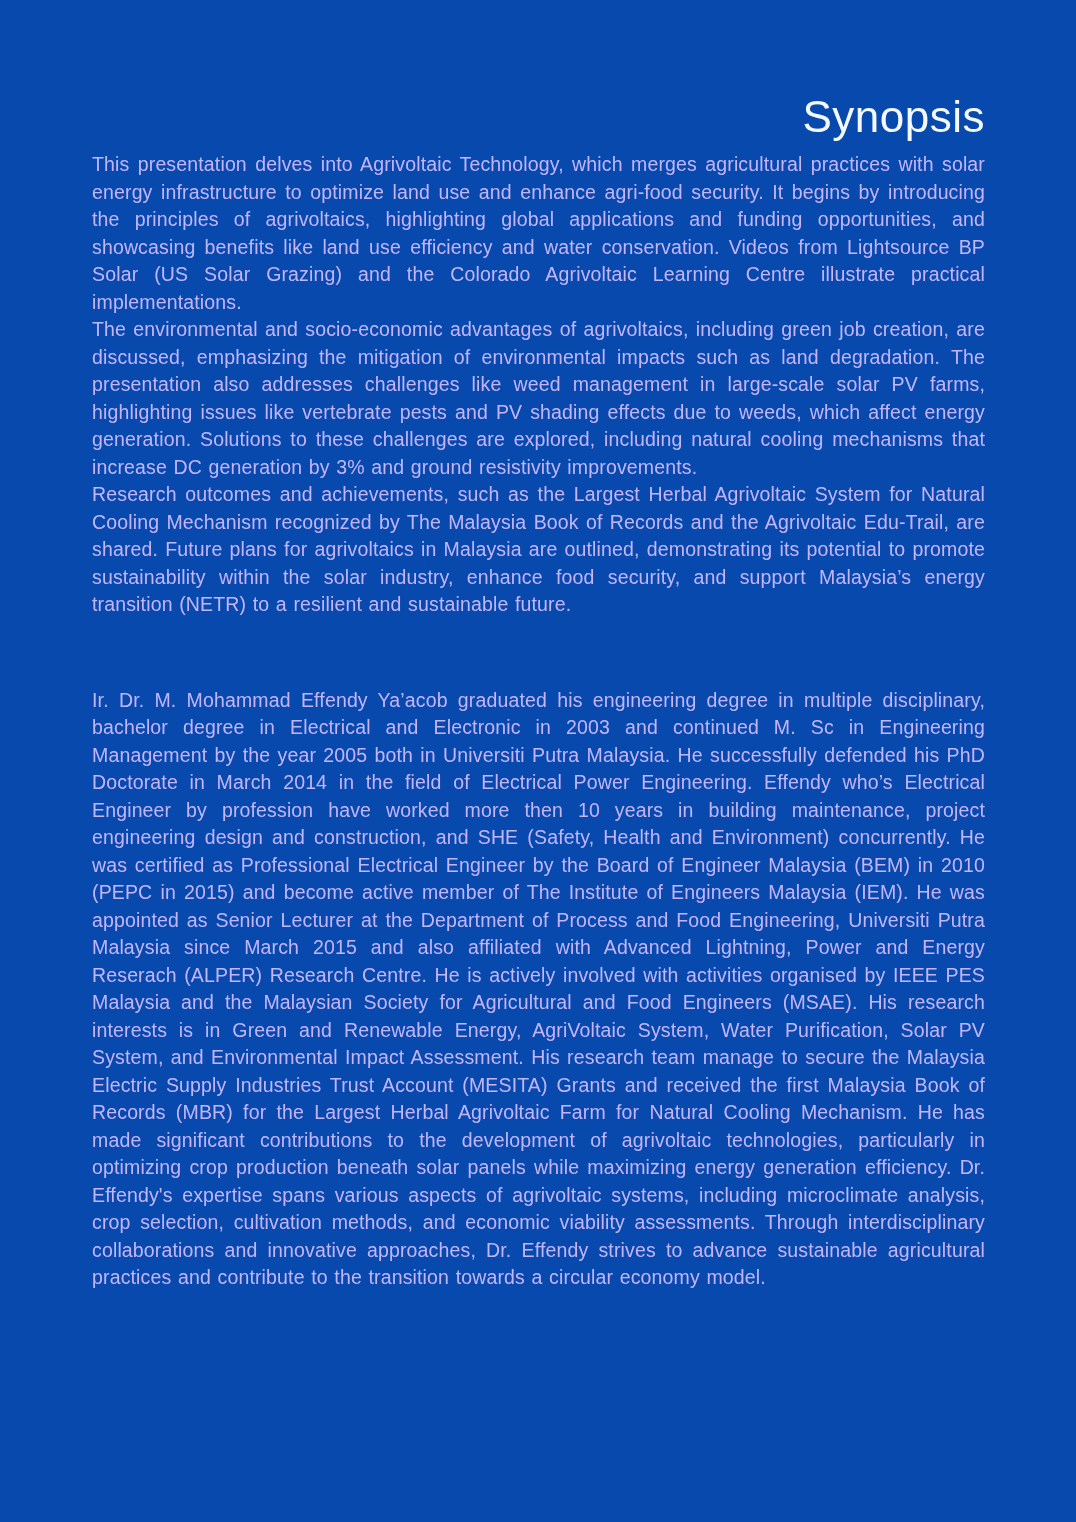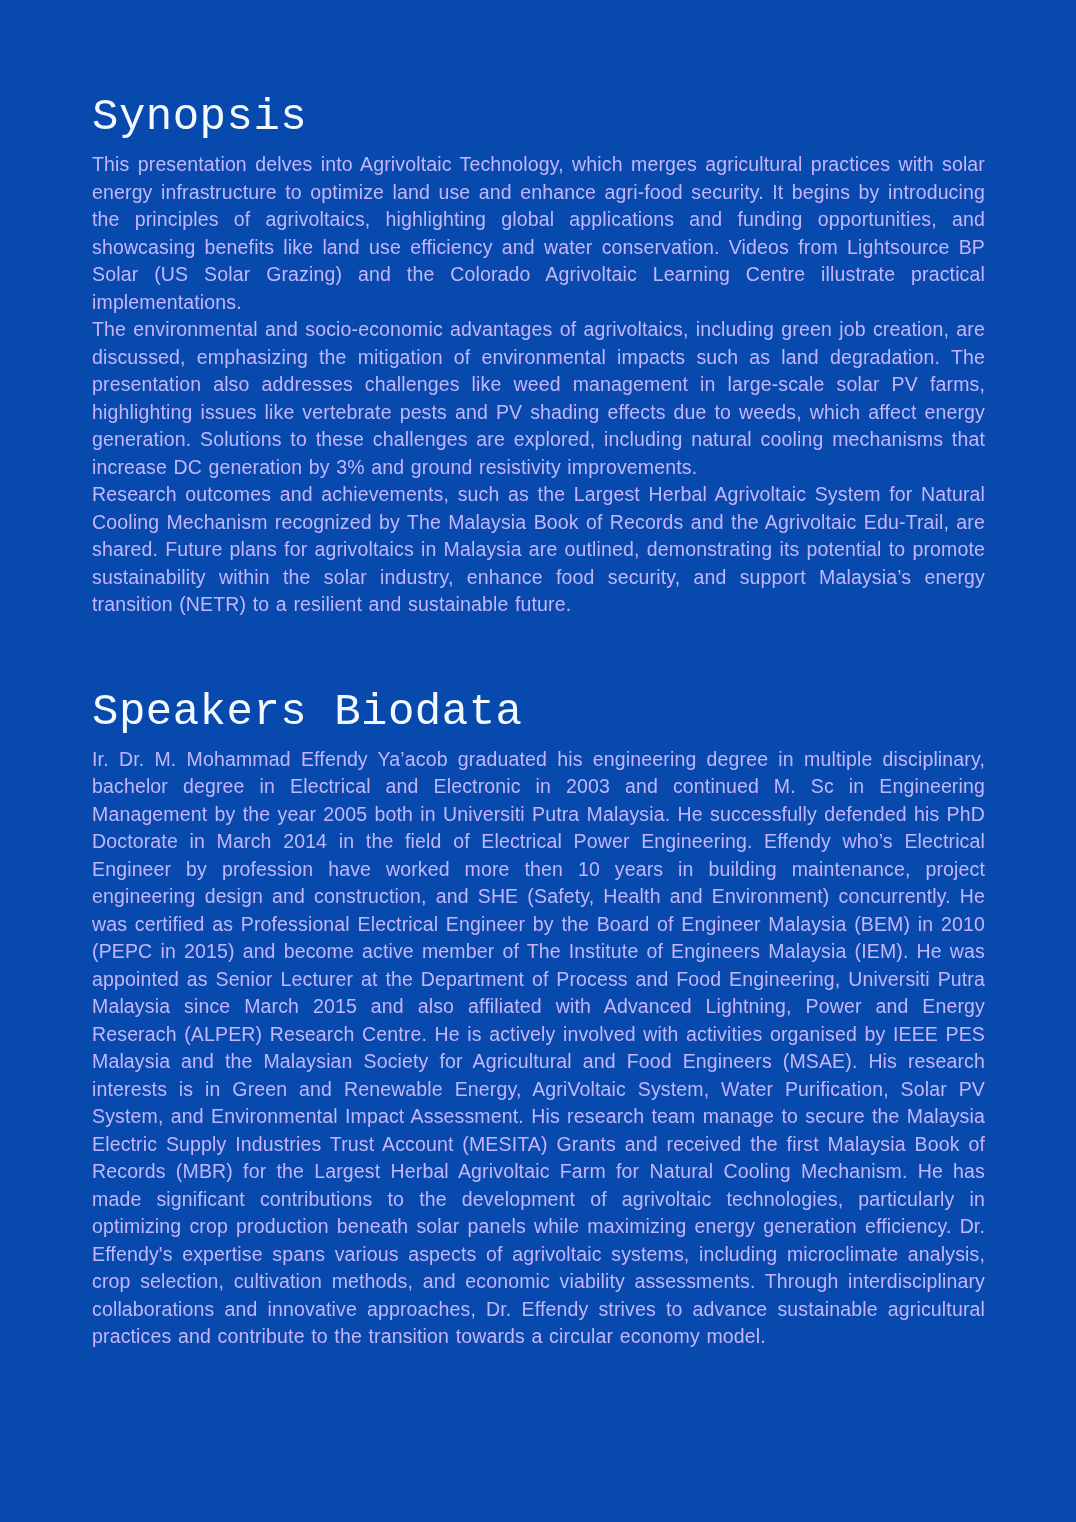--- a/index.html
+++ b/index.html
@@ -18,24 +18,23 @@
     width: 1076px;
     height: 1522px;
     padding: 92px 91px 0 92px;
     background: #0749AC;
   }
   .section-title {
     margin: 0 0 9px 0;
     font-size: 44px;
     font-weight: 400;
     line-height: 1.14;
-    text-align: left;
+    text-align: right;
     color: #F3F9FF;
     letter-spacing: 0.5px;
-    font-family: Liberation Mono, monospace;
   }
   .section-body p {
     margin: 0;
     font-size: 19.5px;
     line-height: 27.5px;
     text-align: justify;
     text-justify: inter-word;
     color: #c4b5fd;
     letter-spacing: 0.15px;
     word-spacing: 1px;
@@ -52,19 +51,18 @@
   <section class="section section-synopsis">
     <h1 class="section-title">Synopsis</h1>
     <div class="section-body">
       <p>This presentation delves into Agrivoltaic Technology, which merges agricultural practices with solar energy infrastructure to optimize land use and enhance agri-food security. It begins by introducing the principles of agrivoltaics, highlighting global applications and funding opportunities, and showcasing benefits like land use efficiency and water conservation. Videos from Lightsource BP Solar (US Solar Grazing) and the Colorado Agrivoltaic Learning Centre illustrate practical implementations.</p>
       <p>The environmental and socio-economic advantages of agrivoltaics, including green job creation, are discussed, emphasizing the mitigation of environmental impacts such as land degradation. The presentation also addresses challenges like weed management in large-scale solar PV farms, highlighting issues like vertebrate pests and PV shading effects due to weeds, which affect energy generation. Solutions to these challenges are explored, including natural cooling mechanisms that increase DC generation by 3% and ground resistivity improvements.</p>
       <p>Research outcomes and achievements, such as the Largest Herbal Agrivoltaic System for Natural Cooling Mechanism recognized by The Malaysia Book of Records and the Agrivoltaic Edu-Trail, are shared. Future plans for agrivoltaics in Malaysia are outlined, demonstrating its potential to promote sustainability within the solar industry, enhance food security, and support Malaysia’s energy transition (NETR) to a resilient and sustainable future.</p>
     </div>
   </section>
 
   <section class="section section-biodata">
-    <h1 class="section-title">Speakers Biodata</h1>
     <div class="section-body">
       <p>Ir. Dr. M. Mohammad Effendy Ya’acob graduated his engineering degree in multiple disciplinary, bachelor degree in Electrical and Electronic in 2003 and continued M. Sc in Engineering Management by the year 2005 both in Universiti Putra Malaysia. He successfully defended his PhD Doctorate in March 2014 in the field of Electrical Power Engineering. Effendy who’s Electrical Engineer by profession have worked more then 10 years in building maintenance, project engineering design and construction, and SHE (Safety, Health and Environment) concurrently. He was certified as Professional Electrical Engineer by the Board of Engineer Malaysia (BEM) in 2010 (PEPC in 2015) and become active member of The Institute of Engineers Malaysia (IEM). He was appointed as Senior Lecturer at the Department of Process and Food Engineering, Universiti Putra Malaysia since March 2015 and also affiliated with Advanced Lightning, Power and Energy Reserach (ALPER) Research Centre. He is actively involved with activities organised by IEEE PES Malaysia and the Malaysian Society for Agricultural and Food Engineers (MSAE). His research interests is in Green and Renewable Energy, AgriVoltaic System, Water Purification, Solar PV System, and Environmental Impact Assessment. His research team manage to secure the Malaysia Electric Supply Industries Trust Account (MESITA) Grants and received the first Malaysia Book of Records (MBR) for the Largest Herbal Agrivoltaic Farm for Natural Cooling Mechanism. He has made significant contributions to the development of agrivoltaic technologies, particularly in optimizing crop production beneath solar panels while maximizing energy generation efficiency. Dr. Effendy's expertise spans various aspects of agrivoltaic systems, including microclimate analysis, crop selection, cultivation methods, and economic viability assessments. Through interdisciplinary collaborations and innovative approaches, Dr. Effendy strives to advance sustainable agricultural practices and contribute to the transition towards a circular economy model.</p>
     </div>
   </section>
 
 </div>
 
 </body></html>

